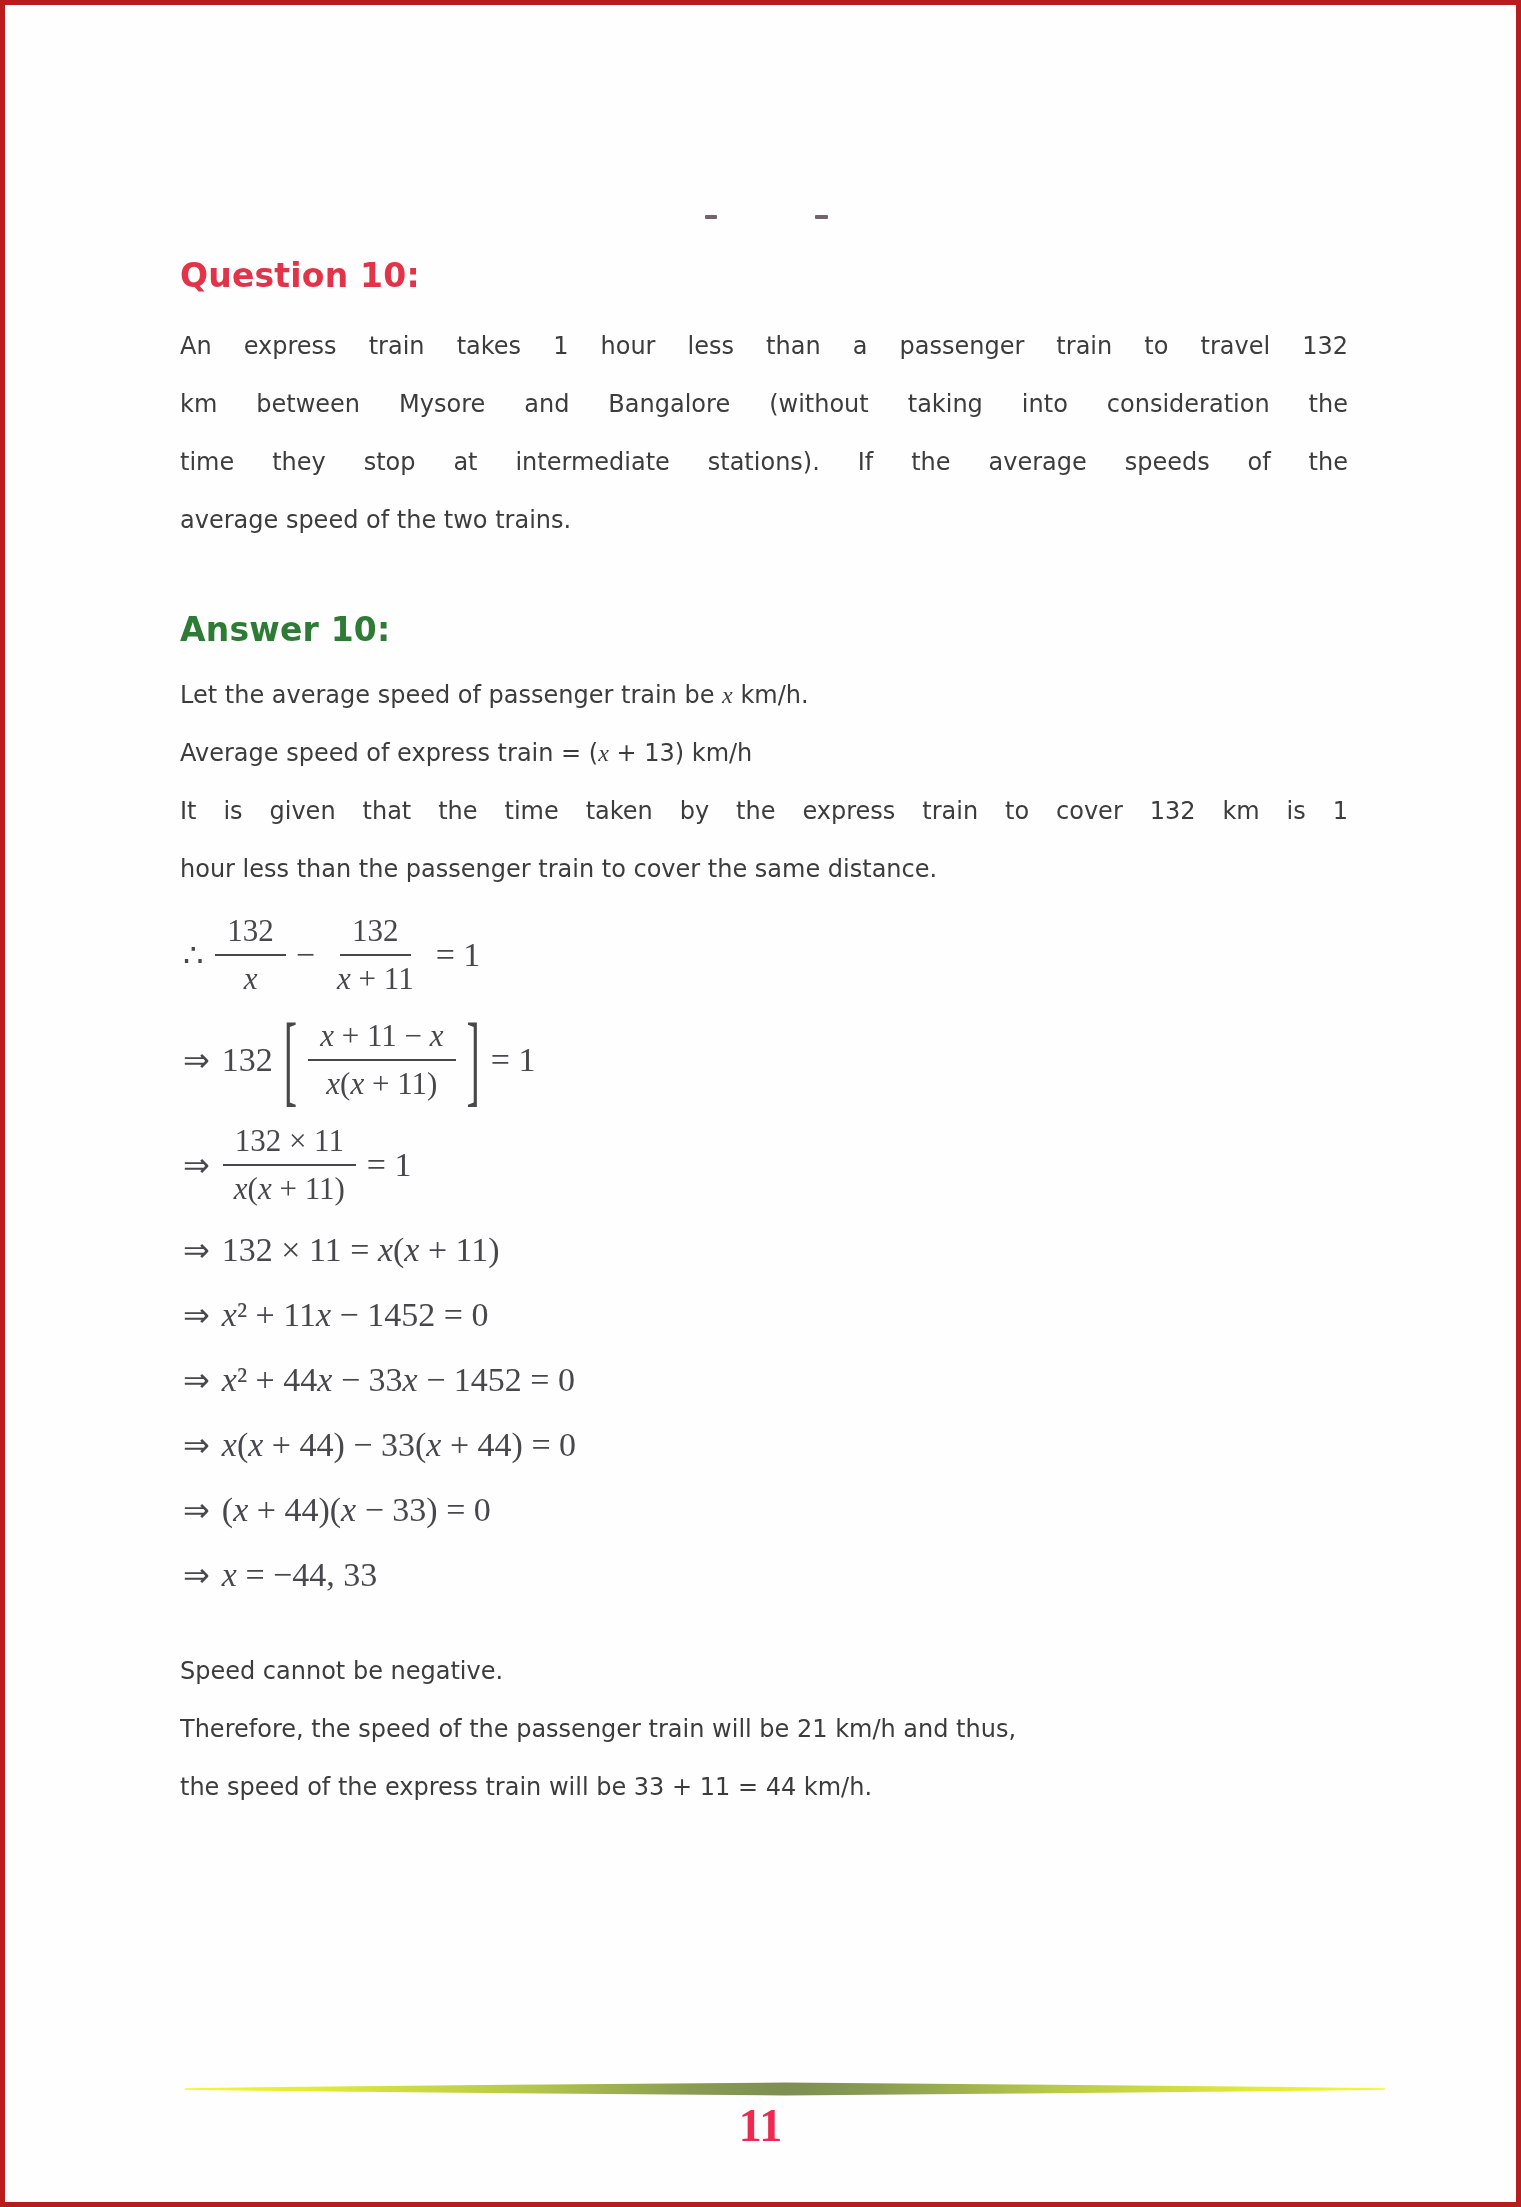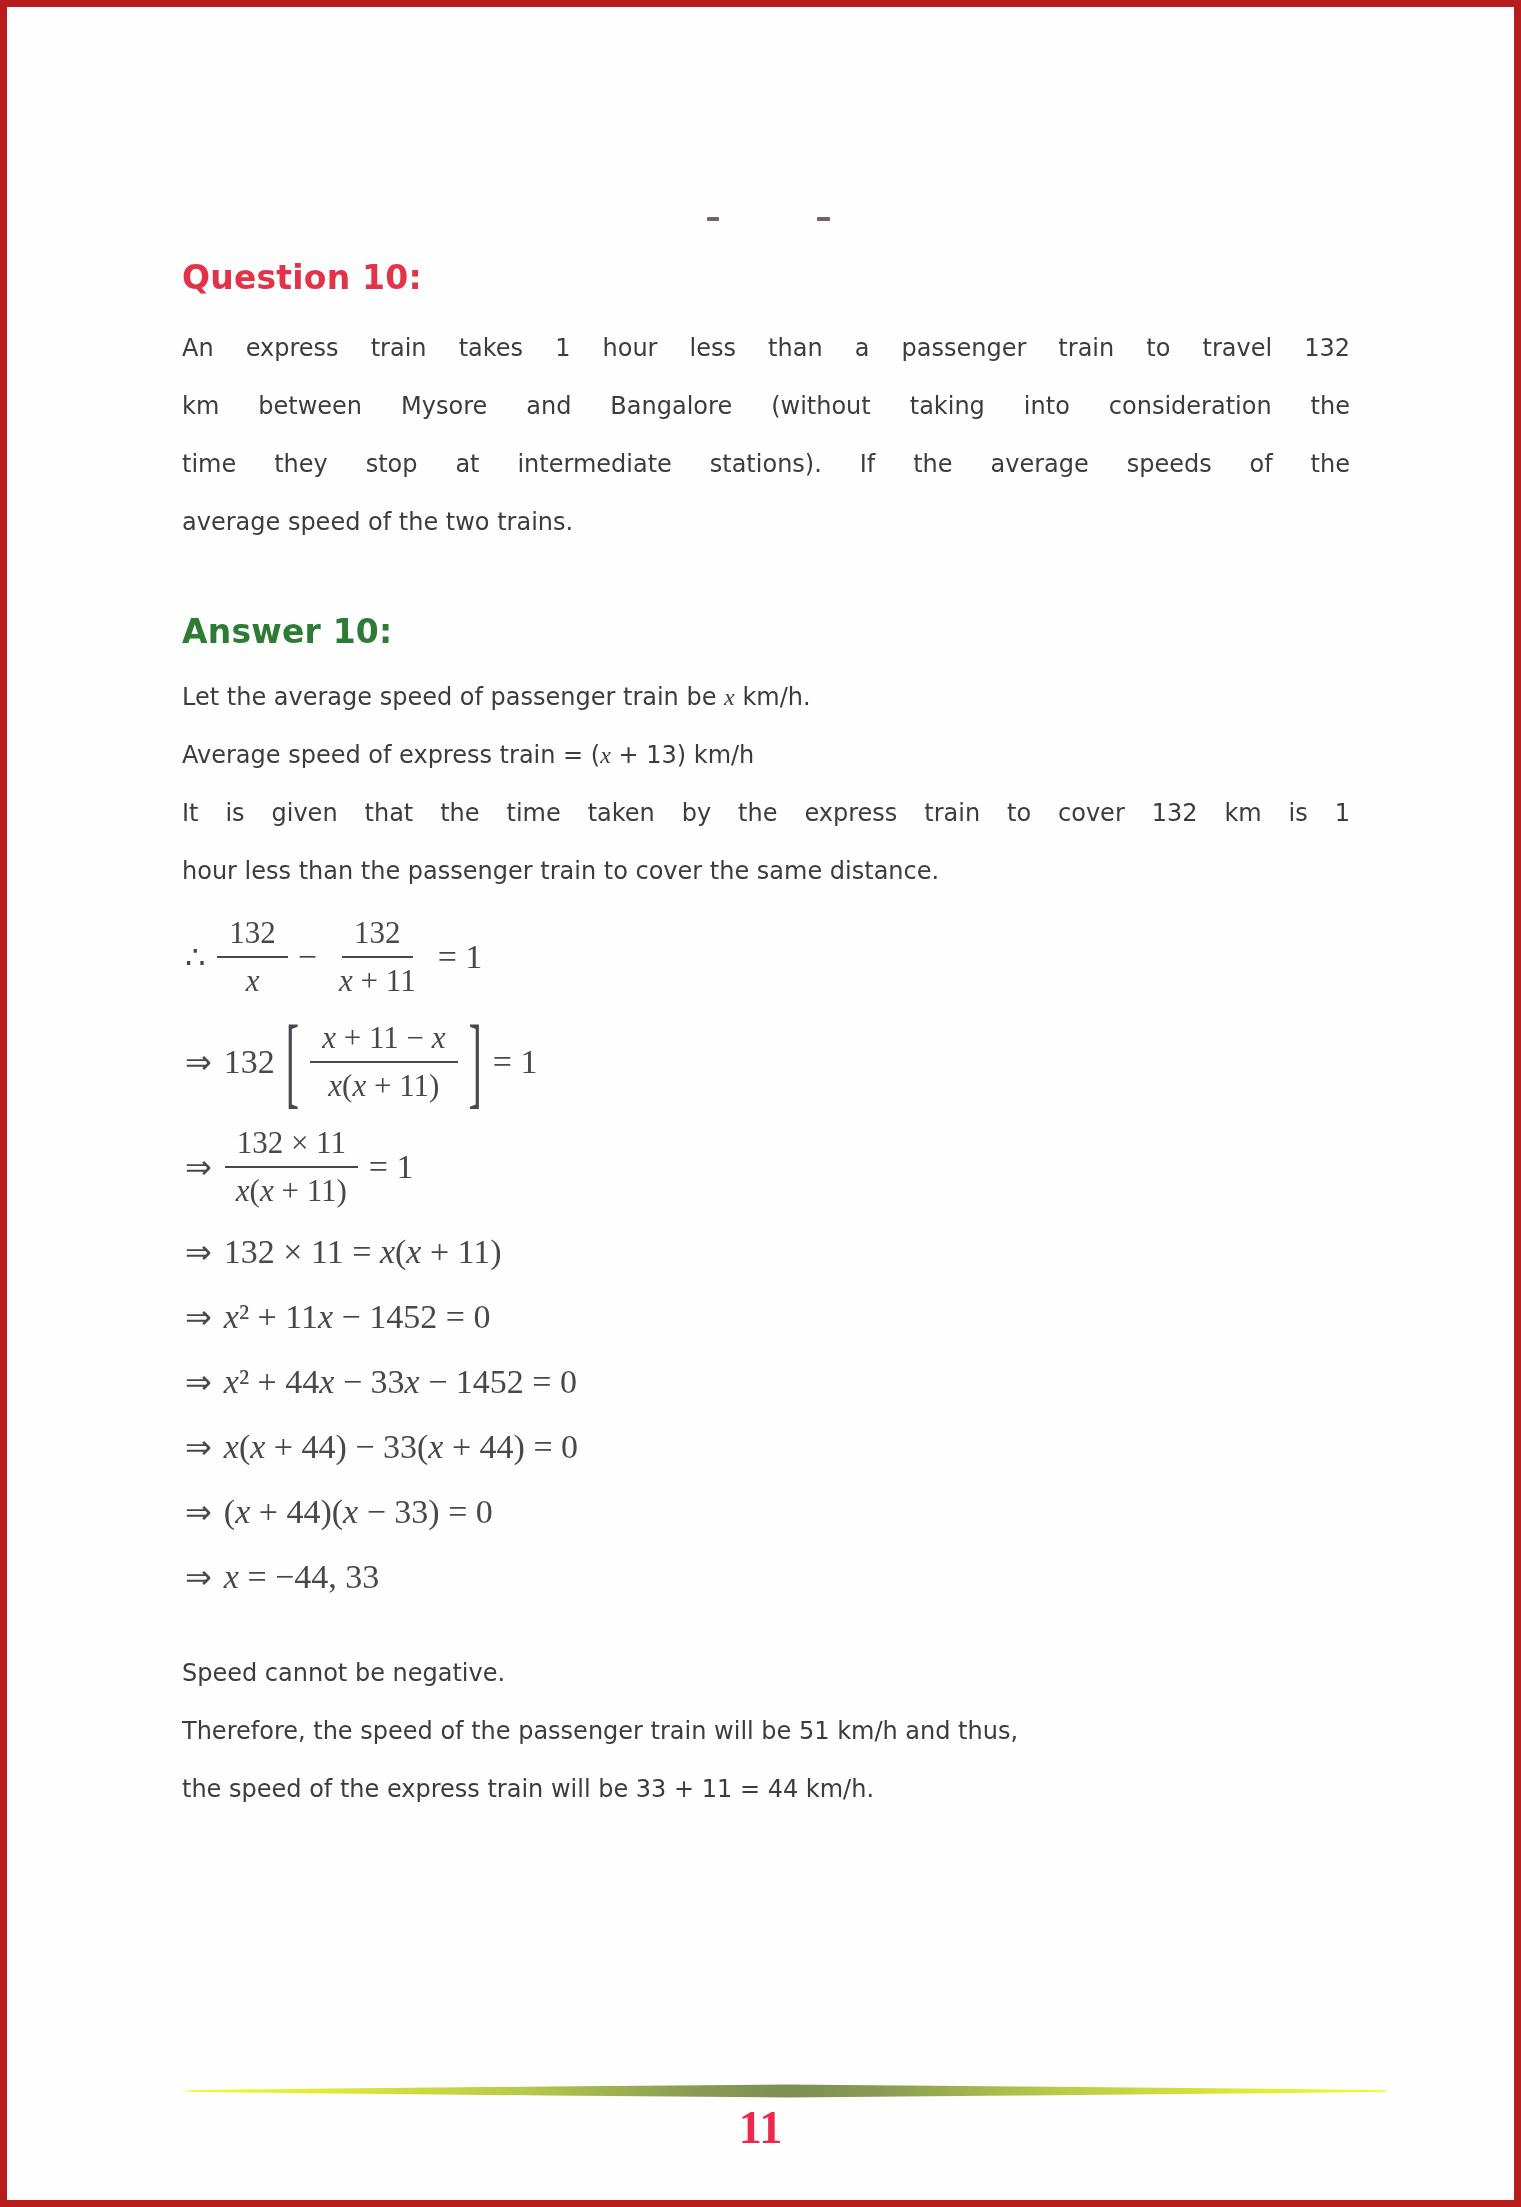--- a/index.html
+++ b/index.html
@@ -1,21 +1,21 @@
 <!DOCTYPE html>
 <html><head>
 <meta charset="utf-8">
 <style>
   html,body{margin:0;padding:0;background:#ffffff;}
   .page{
     position:relative;
     width:1521px;height:2207px;
     box-sizing:border-box;
     background:#fffefe;
-    border:7px solid #b91c1c;
+    border:5px solid #b91c1c;
     overflow:hidden;
     font-family:"DejaVu Sans",sans-serif;
   }
   
   .artifact{position:absolute;height:4px;background:#5c4853;opacity:.85;border-radius:1px;}
   .artifact.a1{left:700px;top:210px;width:12px;}
   .artifact.a2{left:810px;top:210px;width:13px;}
 
   .q-heading{
     position:absolute;left:175px;top:249px;margin:0;
@@ -150,20 +150,20 @@
         <span class="t"><span>(</span><i class="v">x</i><span> + 44)(</span><i class="v">x</i><span> − 33) = 0</span></span>
       </div>
       <div class="eq">
         <span class="lead">⇒</span>
         <span class="t"><i class="v">x</i><span> = −44, 33</span></span>
       </div>
     </div>
 
   <div class="textblock" id="conclusion-lines">
       <div class="line"><span>Speed cannot be negative.</span></div>
-      <div class="line"><span>Therefore, the speed of the passenger train will be 51 km/h and thus,</span></div>
+      <div class="line"><span>Therefore, the speed of the passenger train will be 21 km/h and thus,</span></div>
       <div class="line"><span>the speed of the express train will be 33 + 11 = 44 km/h.</span></div>
     </div>
 
   <div class="footer-line"></div>
   <div class="page-num">11</div>
 
 </div>
 
 </body></html>

